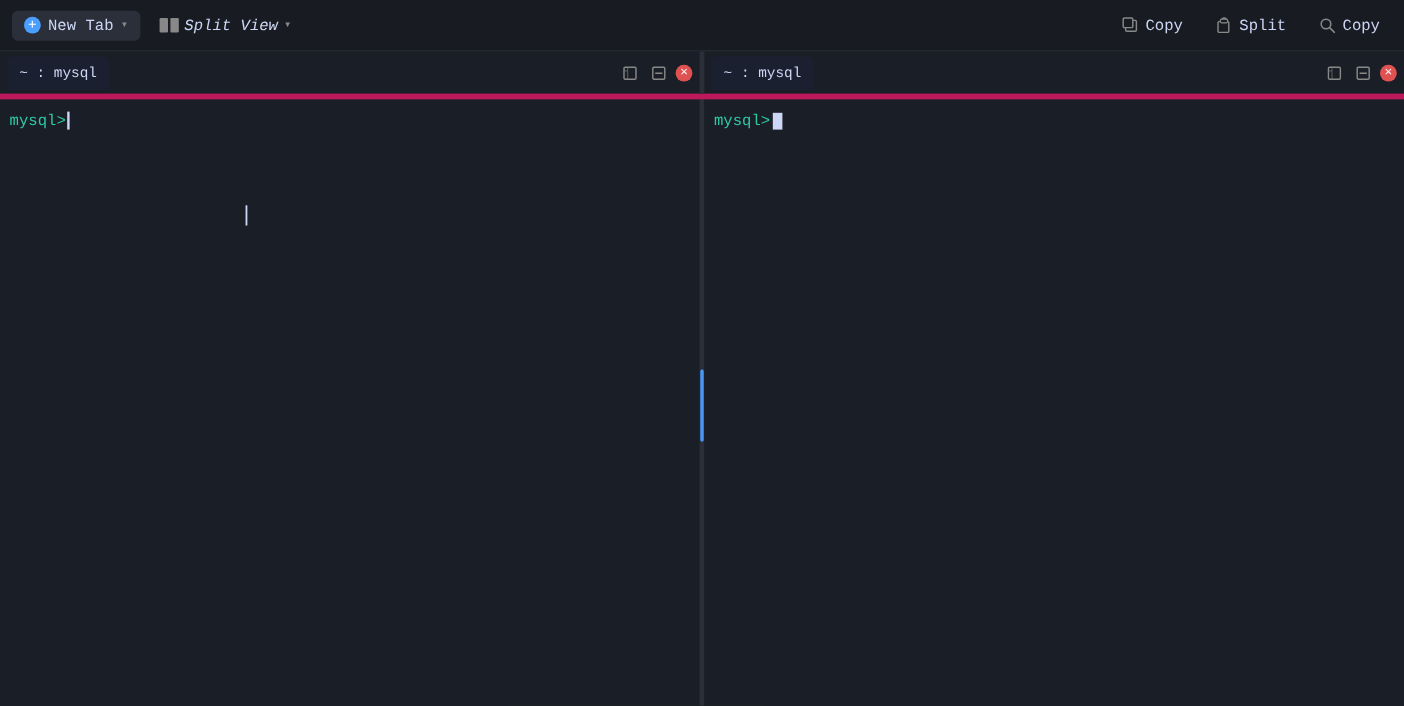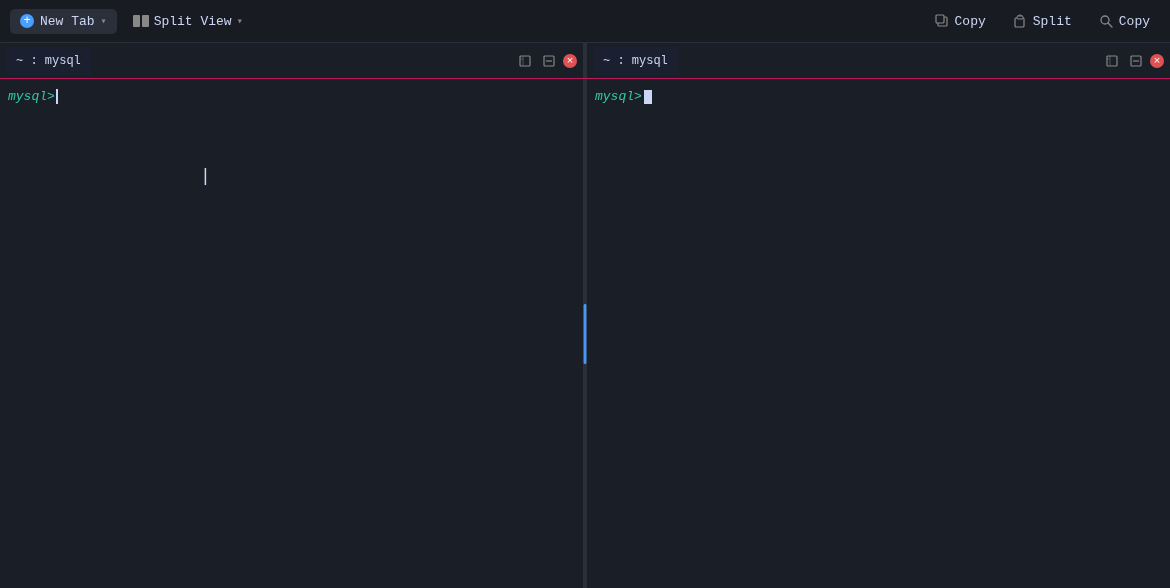--- a/index.html
+++ b/index.html
@@ -74,20 +74,21 @@
       align-items: center;
       gap: 5px;
       background: none;
       border: none;
       color: #cdd6f4;
       padding: 5px 8px;
       border-radius: 5px;
       cursor: pointer;
       font-size: 13px;
       font-family: inherit;
+      font-style: italic;
     }
 
     .split-view-icon {
       display: flex;
       gap: 2px;
     }
 
     .split-view-icon span {
       width: 7px;
       height: 12px;
@@ -225,21 +226,20 @@
       font-family: 'Menlo', 'Monaco', 'Courier New', monospace;
       font-size: 13px;
       line-height: 1.5;
       color: #cdd6f4;
     }
 
     .terminal-prompt {
       display: flex;
       align-items: center;
       gap: 0;
-      font-style: italic;
     }
 
     .prompt-text {
       color: #2ec9a7;
     }
 
     .prompt-cursor {
       display: inline-block;
       width: 8px;
       height: 14px;
@@ -250,21 +250,21 @@
 
     @keyframes blink {
       0%, 100% { opacity: 1; }
       50% { opacity: 0; }
     }
 
     
     .tab-bars-container {
       display: flex;
       background: #1a1e26;
-      border-bottom: 1px solid #be185d;
+      border-bottom: 5px solid #be185d;
     }
 
     .pane-tab-section {
       flex: 1;
       display: flex;
       align-items: center;
       height: 35px;
       padding: 0 6px;
       gap: 4px;
     }

